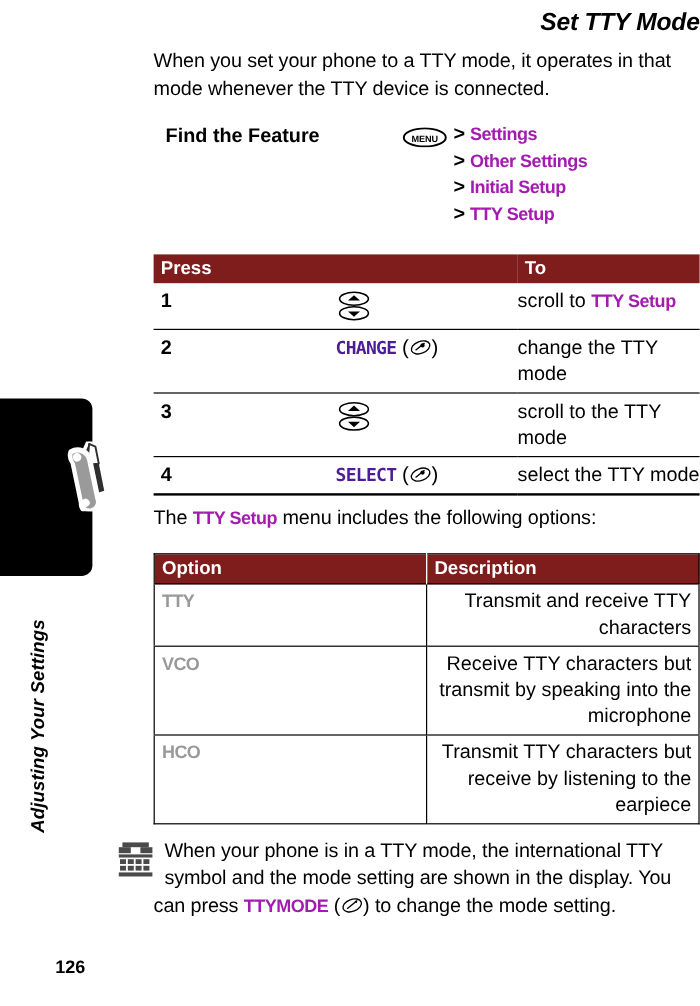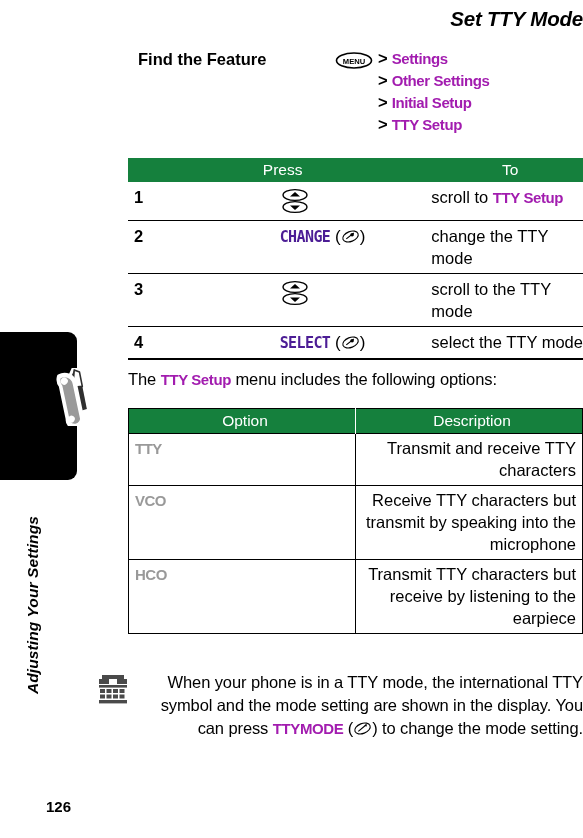--- a/index.html
+++ b/index.html
@@ -124,25 +124,25 @@
     letter-spacing: -0.4px;
   }
 
   
   table.doc-table {
     border-collapse: collapse;
     width: 455px;
     table-layout: fixed;
   }
   table.doc-table th {
-    background: #15803d;
+    background: #7f1d1d;
     color: #ffffff;
     font-size: 15.5px;
-    font-weight: normal;
-    text-align: center;
+    font-weight: bold;
+    text-align: left;
     padding: 2px 0 3px 6px;
     height: 19px;
     vertical-align: middle;
   }
 
   
   #steps-table {
     margin-top: 12px;
   }
   #steps-table td {
@@ -198,25 +198,24 @@
     font-family: Liberation Sans, sans-serif;
     color: #999999;
     font-weight: bold;
     font-size: 15px;
     letter-spacing: -0.5px;
   }
 
   
   #note-block {
     position: relative;
-    margin-top: 37px;
+    margin-top: 11px;
     font-size: 16.5px;
     line-height: 23px;
     letter-spacing: -0.1px;
-    text-align: right;
   }
   #tty-symbol-icon {
     float: left;
     width: 32px;
     height: 30px;
     margin: 3px 8px 0 -31px;
   }
   #note-text {
     text-indent: 0;
   }
@@ -257,20 +256,21 @@
   </g>
 </svg>
 
 <div id="chapter-label">Adjusting Your Settings</div>
 <div id="page-number">126</div>
 
 <div id="content">
 
   <h1 id="page-title">Set TTY Mode</h1>
 
+  <p class="body-copy">When you set your phone to a TTY mode, it operates in that mode whenever the TTY device is connected.</p>
 
   <div id="find-feature">
     <div id="find-feature-label">Find the Feature</div>
 
     <svg id="menu-key-icon" viewBox="0 0 38 17">
       <ellipse cx="19" cy="8.5" rx="17.5" ry="7.5" fill="#ffffff" stroke="#000000" stroke-width="1.6"></ellipse>
       <text x="19" y="12" text-anchor="middle" font-family="Liberation Sans, sans-serif" font-size="7.6" font-weight="bold" fill="#000000">MENU</text>
     </svg>
 
     <div id="menu-path">

